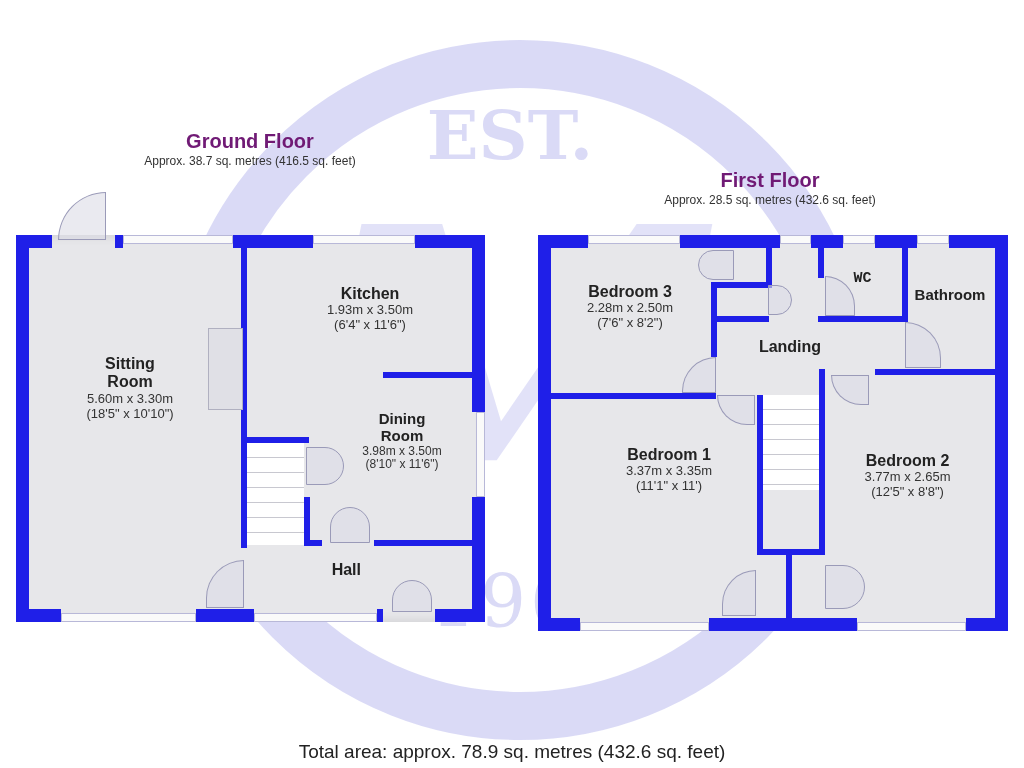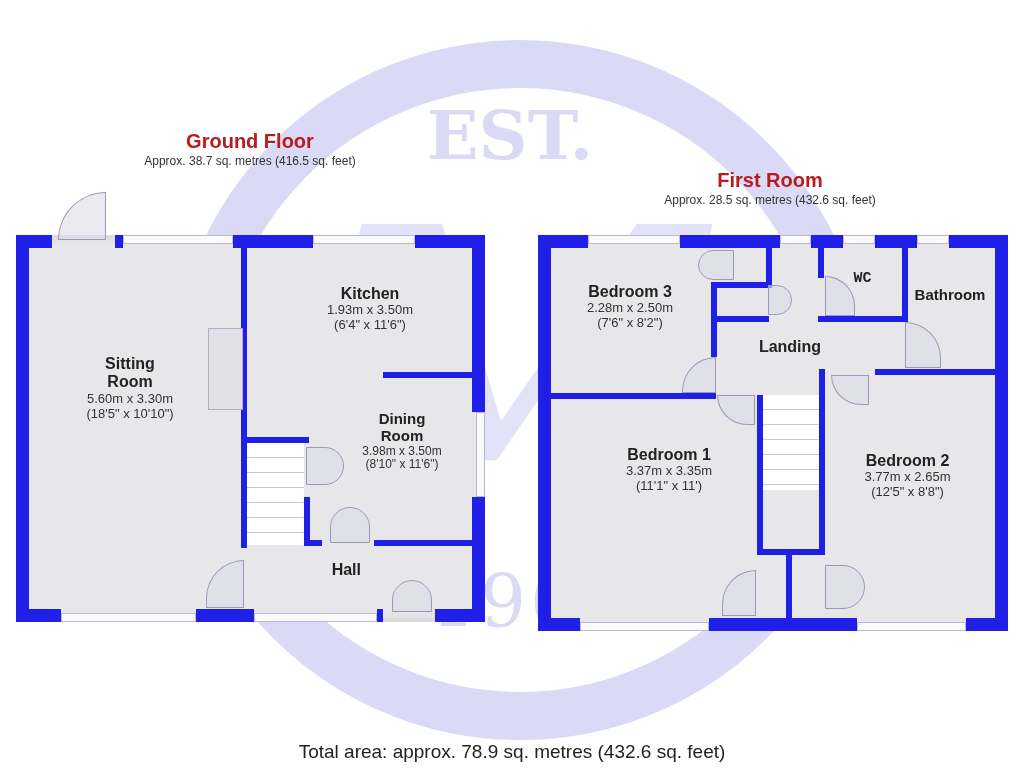--- a/index.html
+++ b/index.html
@@ -3,21 +3,21 @@
 <meta charset="utf-8">
 <style>
   html, body { margin:0; padding:0; }
   body { width:1024px; height:768px; background:#ffffff; position:relative; overflow:hidden; font-family:"Liberation Sans", sans-serif; color:#2b2b2b; }
   .wm { position:absolute; pointer-events:none; }
   .wm-ring { left:170px; top:40px; width:700px; height:700px; border-radius:50%; border:48px solid rgba(150,150,230,0.35); box-sizing:border-box; }
   .wm-est { left:410px; top:95px; width:200px; text-align:center; font-family:"DejaVu Serif", serif; font-weight:bold; font-size:68px; color:rgba(150,150,230,0.35); }
   .wm-year { left:400px; top:560px; width:260px; text-align:center; font-family:"DejaVu Serif", serif; font-size:72px; color:rgba(150,150,230,0.35); letter-spacing:4px; }
   .wm-m { left:300px; top:190px; width:420px; height:360px; font-family:"DejaVu Serif", serif; font-size:380px; line-height:360px; text-align:center; color:rgba(150,150,230,0.28); font-style:italic; }
   .title { position:absolute; text-align:center; }
-  .title .main { font-weight:bold; font-size:20px; color:#b91c1c; }
+  .title .main { font-weight:bold; font-size:20px; color:#701a75; }
   .title .sub { font-size:12px; color:#333; margin-top:1px; }
   .plan { position:absolute; background:#e7e7ea; box-shadow:inset 0 0 12px rgba(0,0,0,0.12); }
   .wall { position:absolute; background:#1f1fe8; }
   .win { position:absolute; background:#fafafa; border:1px solid #b8b8d8; box-sizing:border-box; }
   .room { position:absolute; text-align:center; line-height:1.15; }
   .room .name { font-weight:bold; font-size:16px; color:#222; }
   .room .dim { font-size:13px; color:#333; }
   .stairs { position:absolute; background:#ffffff; background-image:repeating-linear-gradient(to bottom, #ffffff 0 14px, #c8c8d0 14px 15px); }
   .door { position:absolute; border:1px solid #9a9ab8; background:rgba(220,220,230,0.6); box-sizing:border-box; }
   .total { position:absolute; left:0; top:741px; width:1024px; text-align:center; font-size:19px; color:#222; }
@@ -28,21 +28,21 @@
 <div class="wm wm-ring"></div>
 <div class="wm wm-m">M</div>
 <div class="wm wm-est">EST.</div>
 <div class="wm wm-year">1963</div>
 
 <div class="title" style="left:100px; top:130px; width:300px;">
   <div class="main">Ground Floor</div>
   <div class="sub">Approx. 38.7 sq. metres (416.5 sq. feet)</div>
 </div>
 <div class="title" style="left:620px; top:169px; width:300px;">
-  <div class="main">First Room</div>
+  <div class="main">First Floor</div>
   <div class="sub">Approx. 28.5 sq. metres (432.6 sq. feet)</div>
 </div>
 
 <div>
   <div class="plan" style="left:16px; top:235px; width:469px; height:387px;"></div>
 
   <div class="wall" style="left:16px; top:235px; width:36px; height:13px;"></div>
   <div class="wall" style="left:115px; top:235px; width:8px; height:13px;"></div>
   <div class="wall" style="left:233px; top:235px; width:80px; height:13px;"></div>
   <div class="wall" style="left:415px; top:235px; width:70px; height:13px;"></div>

